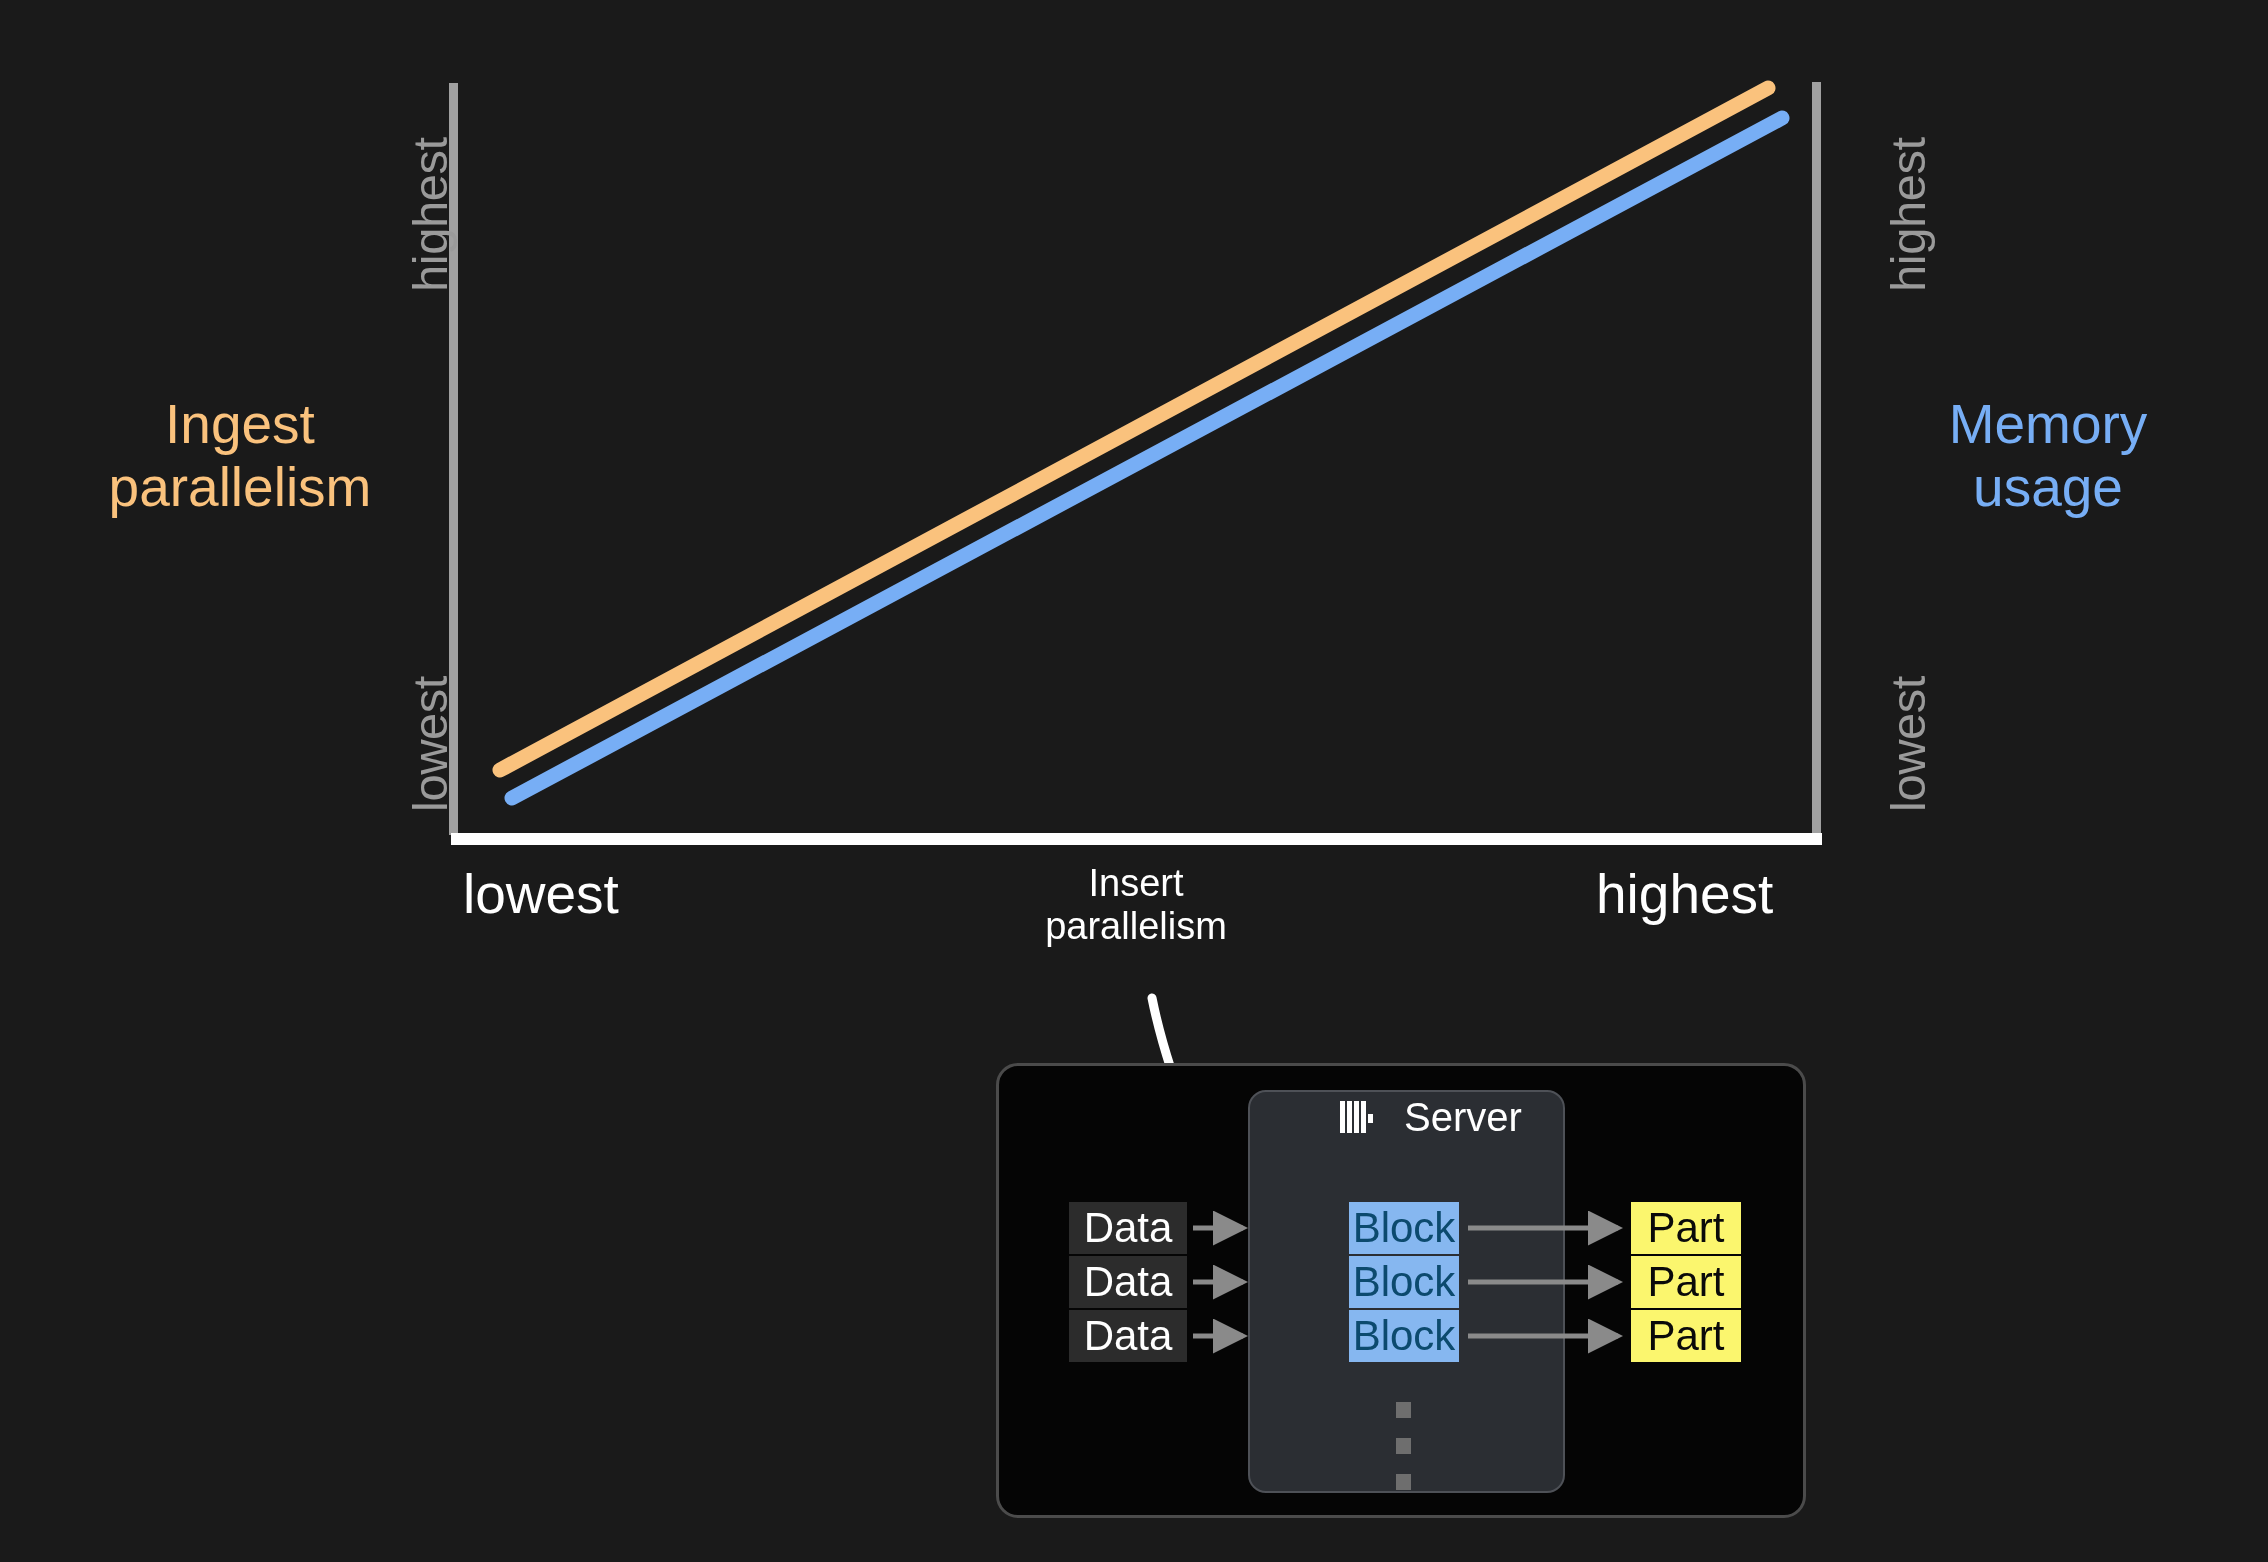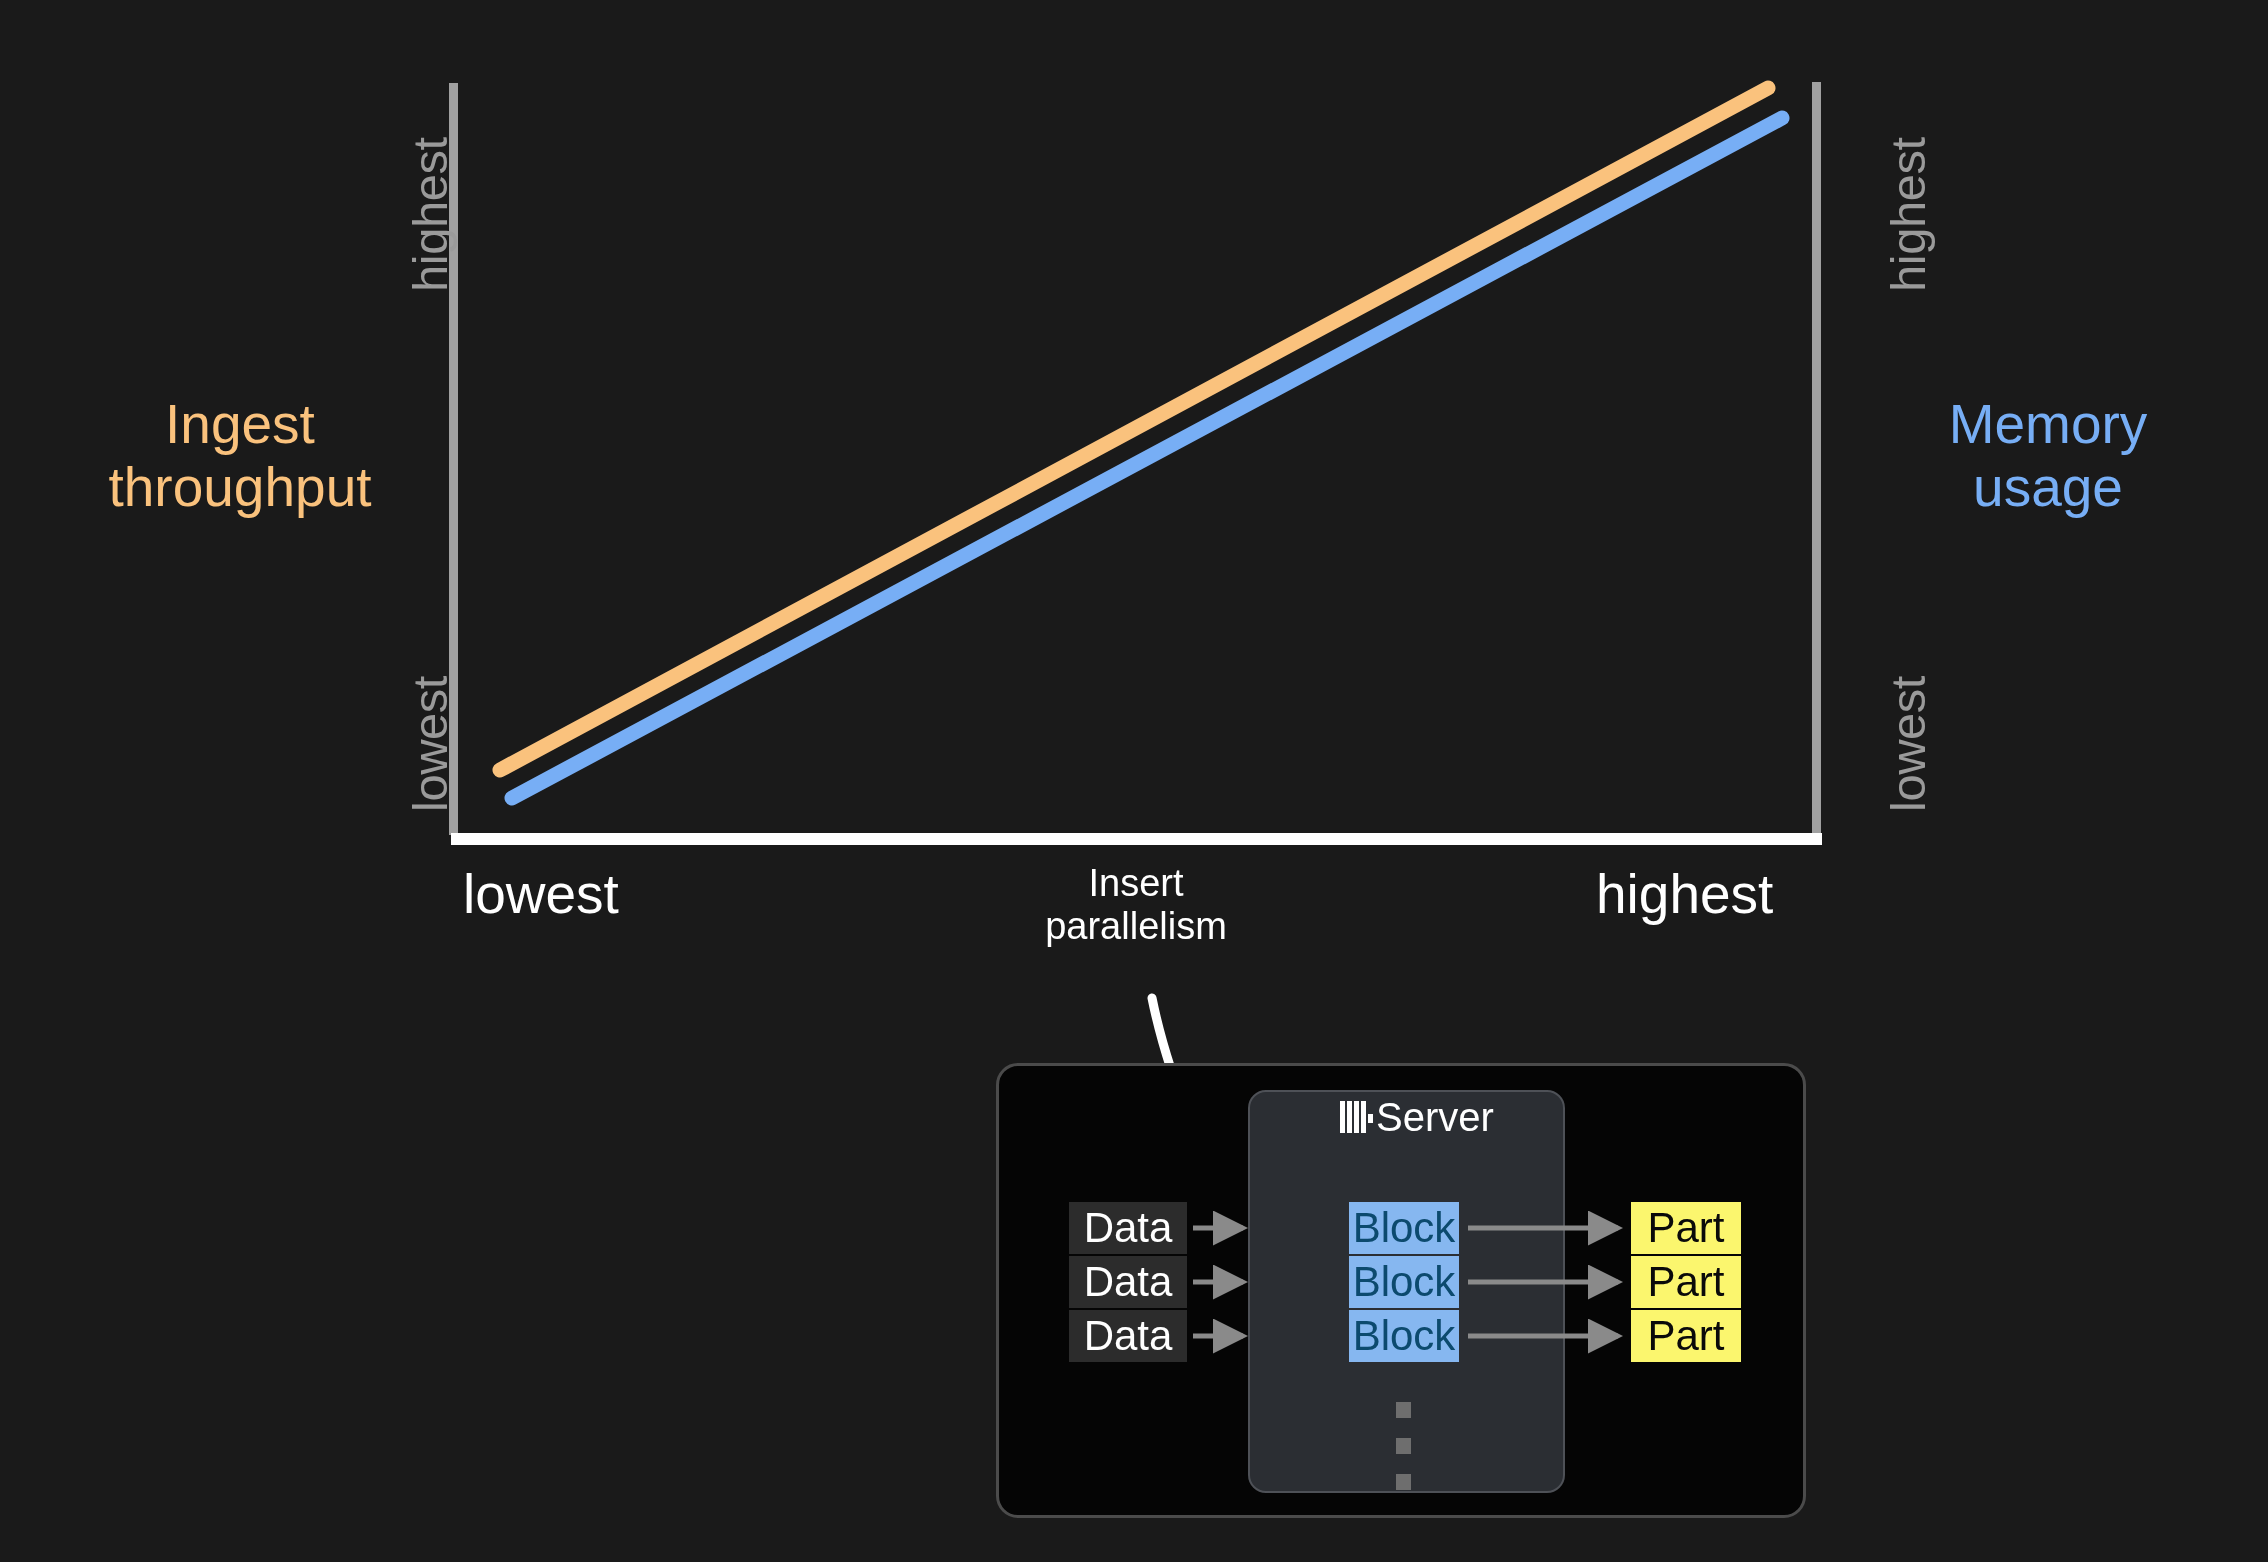--- a/index.html
+++ b/index.html
@@ -138,21 +138,21 @@
     background: #2b2e33;
     border: 2px solid #4e5157;
     border-radius: 18px;
     box-sizing: border-box;
   }
   #server-header {
     position: absolute;
     left: 1316px; top: 1093px;
     display: flex;
     align-items: center;
-    gap: 0;
+    gap: 28px;
     height: 48px;
     padding-left: 24px;
   }
   #server-logo-icon {
     display: block;
     width: 36px; height: 32px;
   }
   #server-label {
     color: #ffffff;
     font-size: 40px;
@@ -216,21 +216,21 @@
     <div class="axis-line" id="x-axis-bottom"></div>
 
     <svg id="plot-svg" viewBox="0 0 2268 1010">
       <line x1="500" y1="770" x2="1768" y2="88" stroke="#fac27d" stroke-width="15" stroke-linecap="round"></line>
       <line x1="512" y1="798" x2="1782" y2="118" stroke="#77aef5" stroke-width="15" stroke-linecap="round"></line>
     </svg>
 
     <div class="vtick" id="tick-left-highest">highest</div>
     <div class="vtick" id="tick-left-lowest">lowest</div>
     <div class="axis-title" id="axis-title-left">Ingest
-throughput</div>
+parallelism</div>
 
     <div class="vtick" id="tick-right-highest">highest</div>
     <div class="vtick" id="tick-right-lowest">lowest</div>
     <div class="axis-title" id="axis-title-right">Memory
 usage</div>
 
     <div class="xtick" id="xtick-lowest">lowest</div>
     <div class="xtick" id="xtick-highest">highest</div>
     <div id="x-axis-title">Insert
 parallelism</div>

